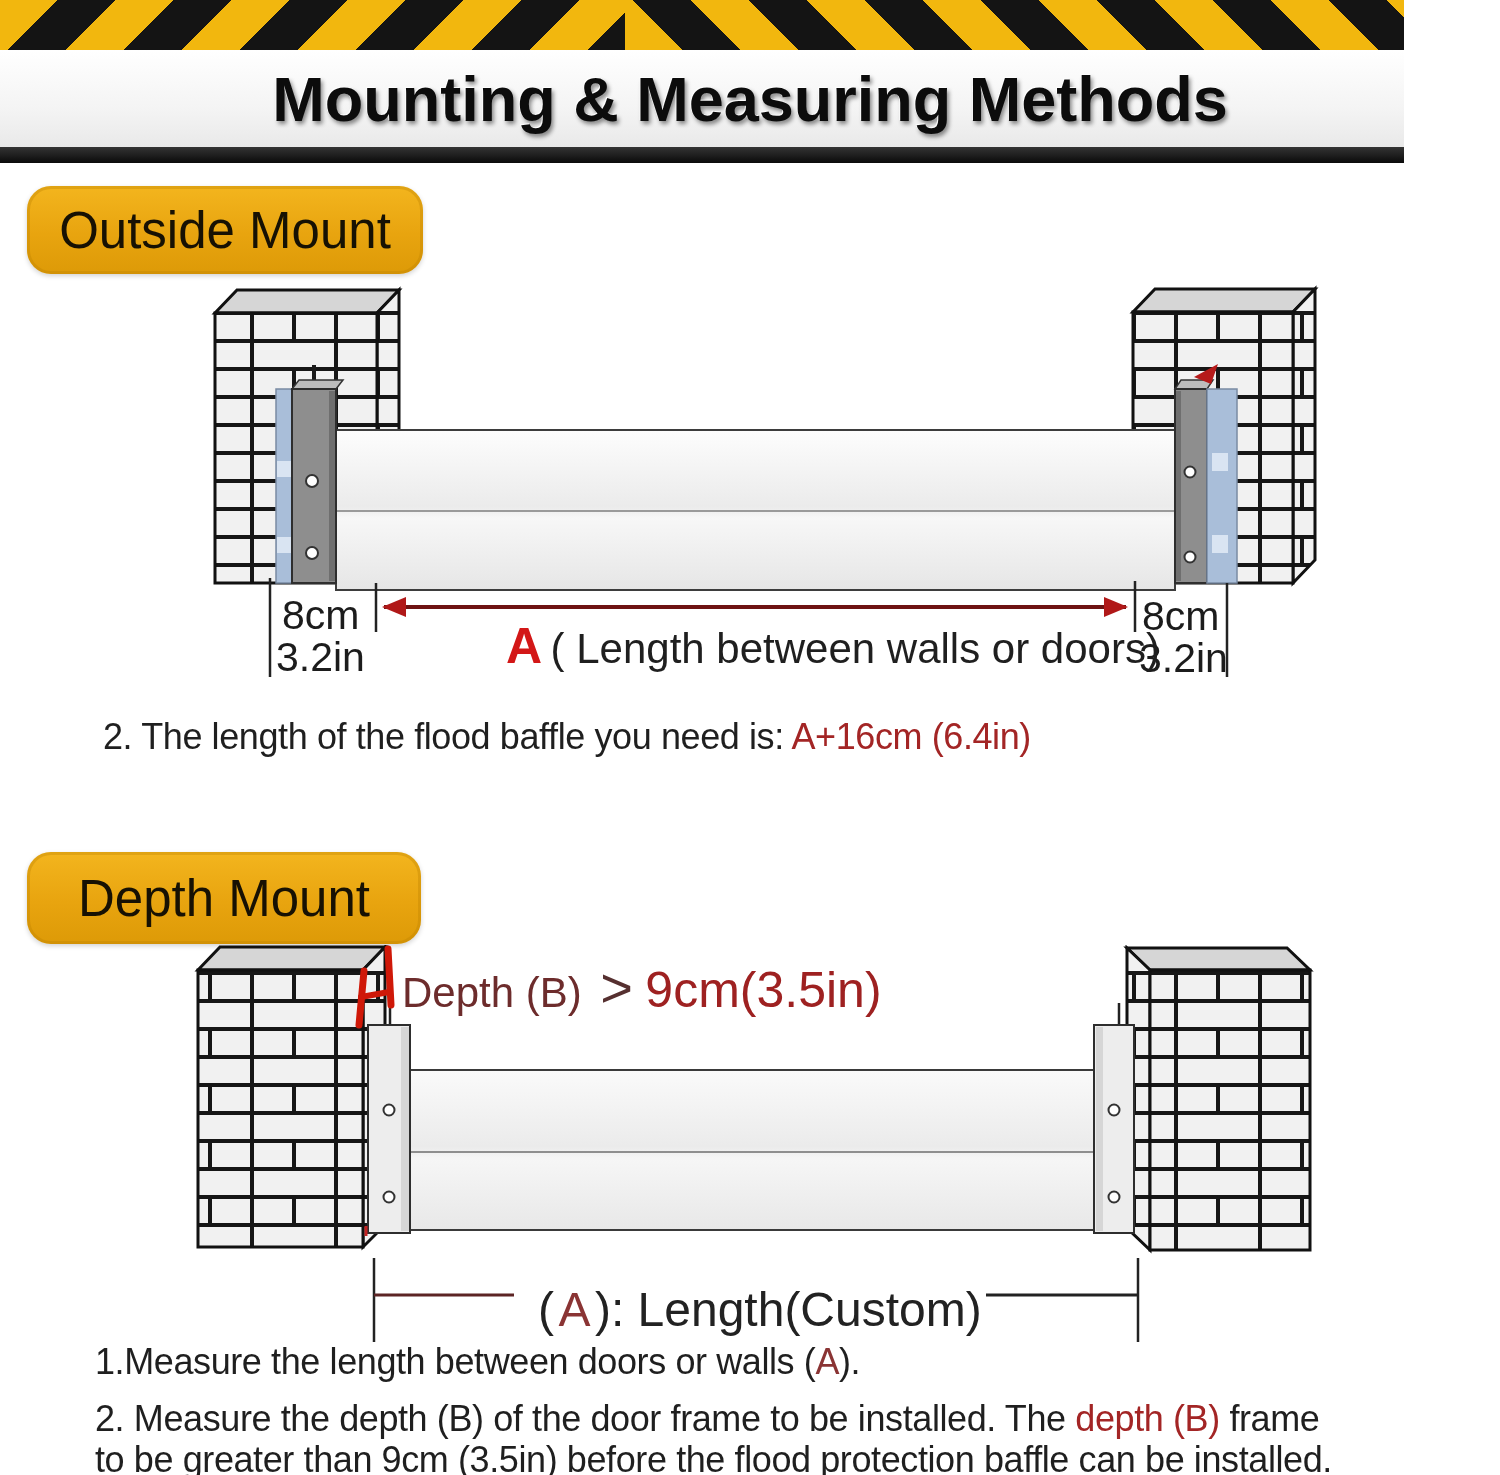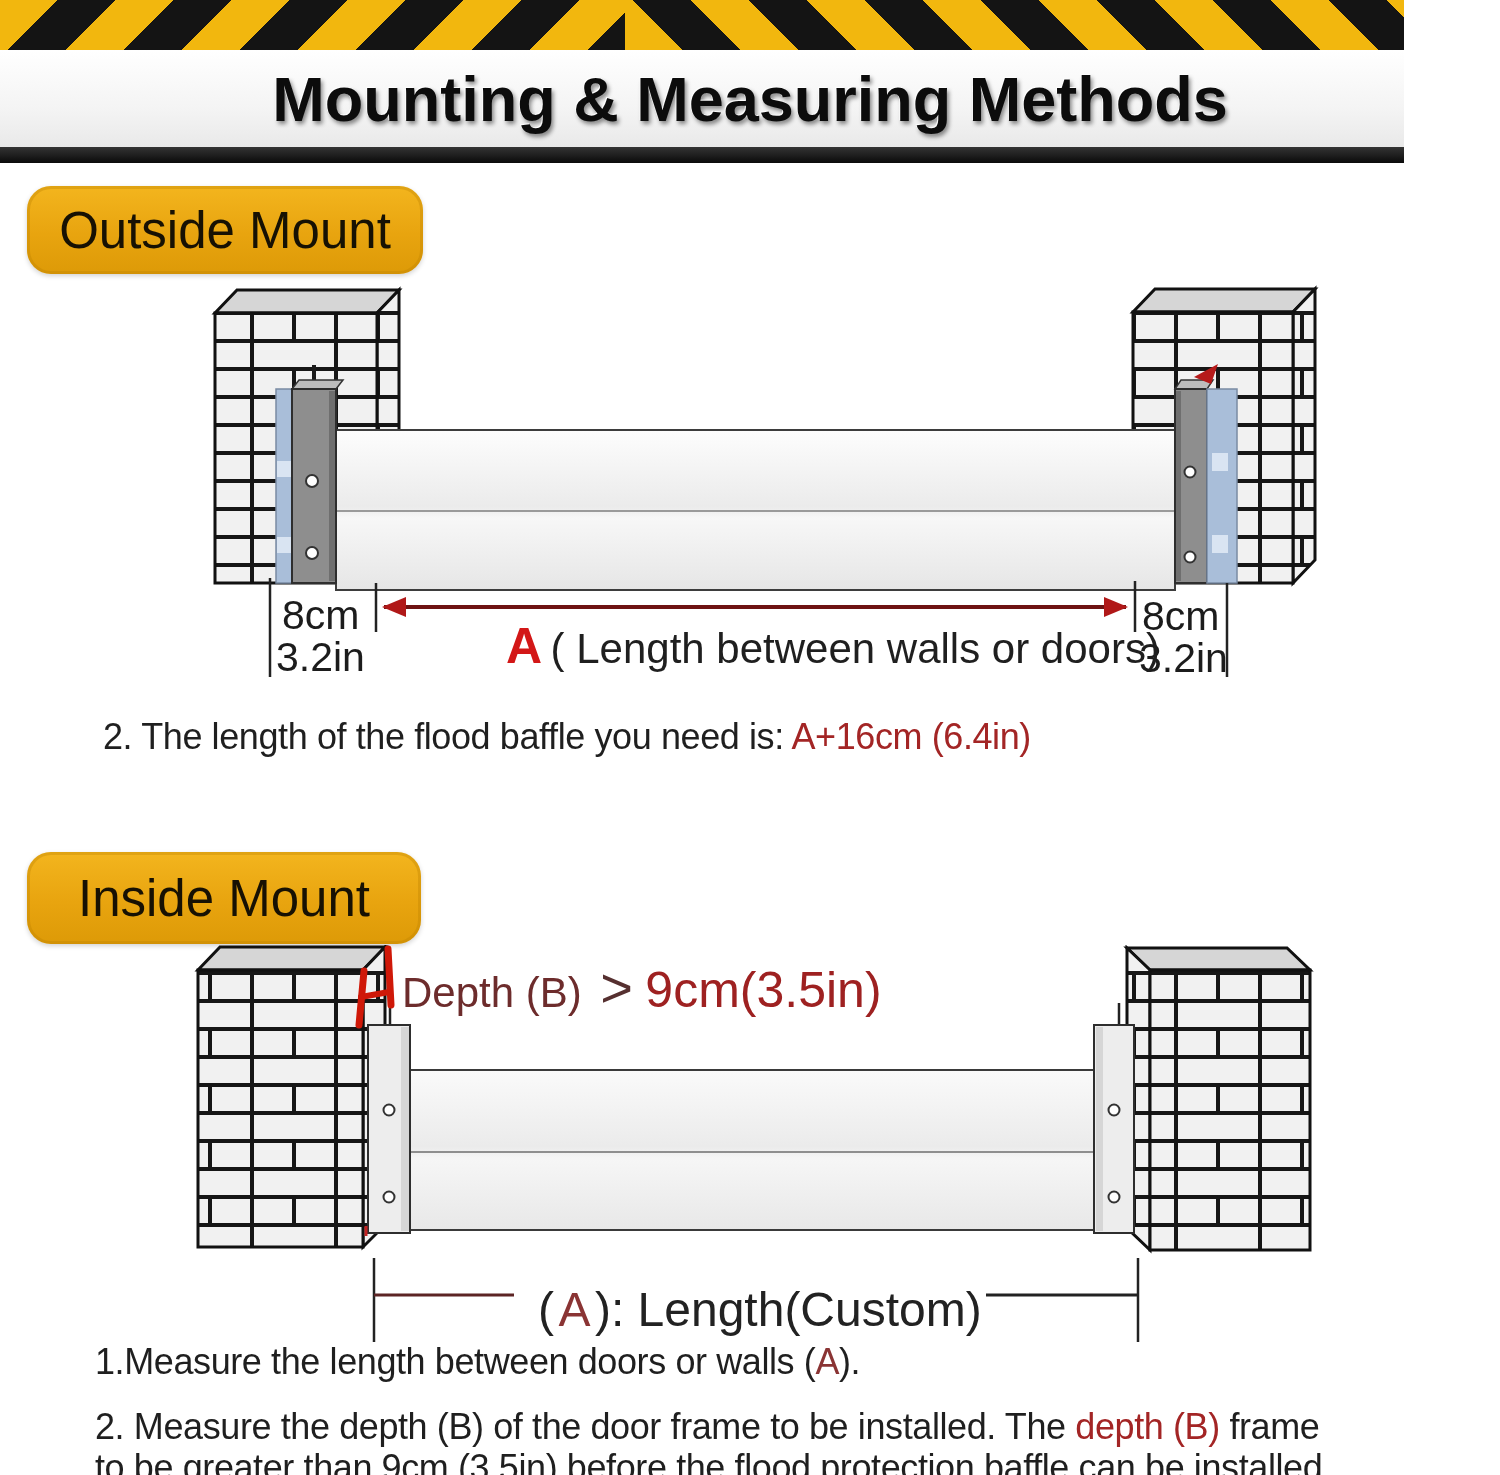--- a/index.html
+++ b/index.html
@@ -38,21 +38,21 @@
   svg.diagram text { font-family:"Liberation Sans","DejaVu Sans",sans-serif; }
   #diagram-outside { top:285px; width:1500px; height:430px; }
   #diagram-inside  { top:945px; width:1500px; height:410px; }
 
   
   .steps { position:absolute; color:#1f1f1f; font-size:36px; letter-spacing:-0.4px; }
   .steps p { margin:0; }
   .steps-outside { left:103px; top:716px; width:1280px; }
   .steps-outside p + p { margin-top:20px; }
   .steps-inside { left:95px; top:1341px; width:1385px; }
-  .steps-inside .step-1 { margin-bottom:23px; }
+  .steps-inside .step-1 { margin-bottom:15px; }
   .steps-inside .step-2 { line-height:41px; }
   .maroon { color:#8a3434; }
   .red    { color:#a32525; }
 </style>
 </head>
 <body>
 
 <div class="page">
 
   <div class="hazard">
@@ -148,21 +148,21 @@
         <tspan dx="4" font-size="42" fill="#1f1f1f">( Length between walls or doors)</tspan>
       </text>
     </g>
   </svg>
 
   <div class="steps steps-outside">
     <p class="step-2"><span>2. The length of the flood baffle you need is: </span><span class="red">A+16cm (6.4in)</span></p>
   </div>
 
   <div class="badge inside">
-    <span>Inside Mount</span>
+    <span>Depth Mount</span>
   </div>
 
   <svg id="diagram-inside" class="diagram" viewBox="0 0 1500 410">
     <defs>
       <linearGradient id="panelG2" x1="0" y1="0" x2="0" y2="1">
         <stop offset="0" stop-color="#fafafa"></stop>
         <stop offset="0.48" stop-color="#ebebeb"></stop>
         <stop offset="0.55" stop-color="#f6f6f6"></stop>
         <stop offset="1" stop-color="#e8e8e8"></stop>
       </linearGradient>

